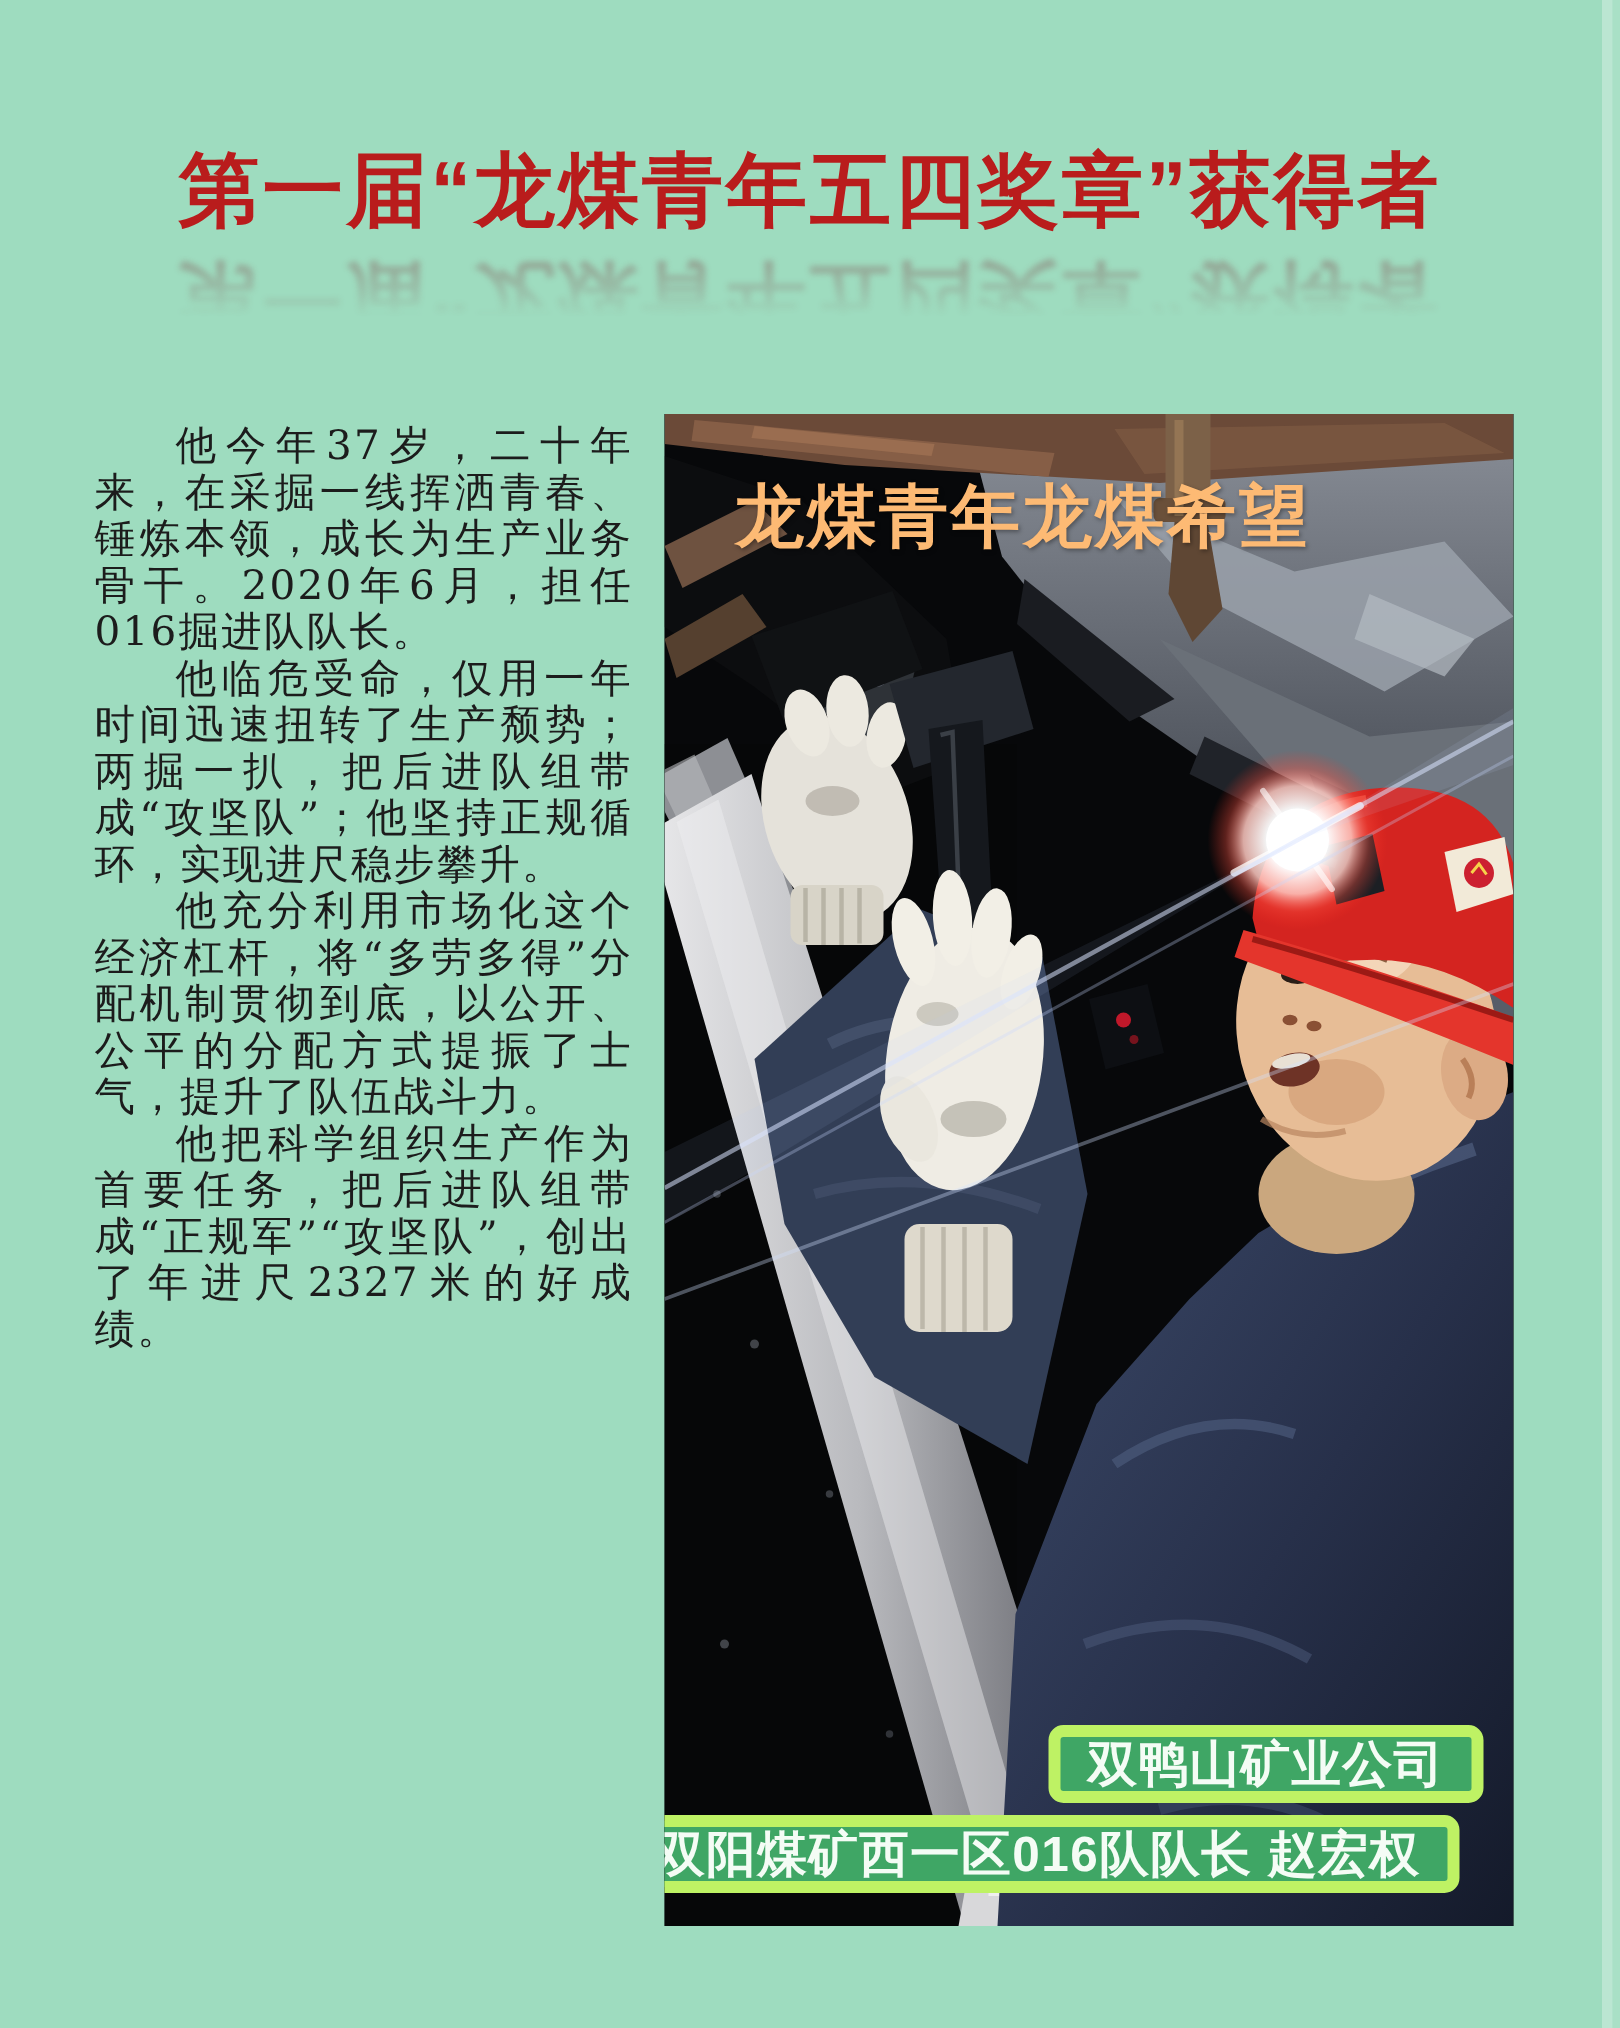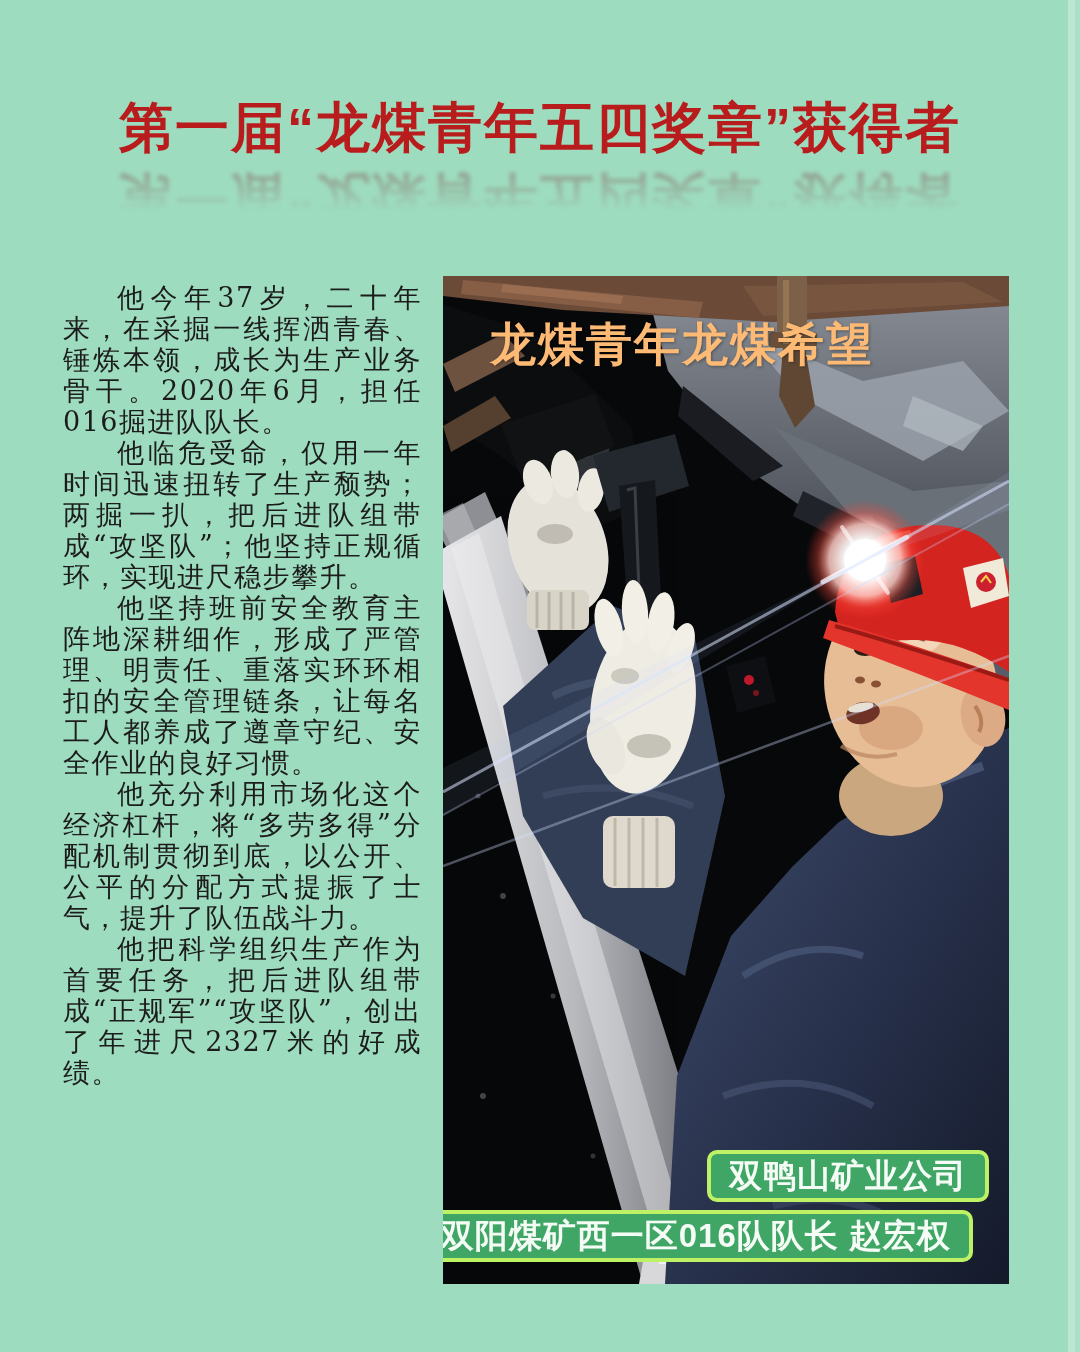--- a/index.html
+++ b/index.html
@@ -46,21 +46,21 @@
   .slogan{
     position:absolute; left:33px; top:42px;
     font-weight:700; font-size:46px; line-height:52px;
     letter-spacing:2px; color:#fdba74;
     text-shadow:1px 1px 3px rgba(0,0,0,.35);
     white-space:nowrap;
     margin-left:14px;
   }
   .badge{
     position:absolute; box-sizing:border-box; height:52px;
-    background:#3fa665; border:4px solid #bef264; border-radius:10px;
+    background:#3fa665; border:8px solid #bef264; border-radius:10px;
     color:#f4fcf5; font-size:33px; font-weight:700; letter-spacing:1px;
     display:inline-flex; align-items:center; justify-content:center;
     padding:0 18px; white-space:nowrap;
   }
   .badge-company{ right:20px; top:874px; }
   .badge-person{ right:36px; top:934px; }
 </style>
 </head>
 <body>
 
@@ -68,21 +68,20 @@
 
   <div class="right-stripe"></div>
   <div class="right-stripe2"></div>
 
   <div class="page-title">第一届“龙煤青年五四奖章”获得者</div>
   <div class="title-reflection">第一届“龙煤青年五四奖章”获得者</div>
 
   <div class="article-column">
     <p>他今年37岁，二十年来，在采掘一线挥洒青春、锤炼本领，成长为生产业务骨干。2020年6月，担任016掘进队队长。</p>
     <p>他临危受命，仅用一年时间迅速扭转了生产颓势；两掘一扒，把后进队组带成“攻坚队”；他坚持正规循环，实现进尺稳步攀升。</p>
-    <p>他坚持班前安全教育主阵地深耕细作，形成了严管理、明责任、重落实环环相扣的安全管理链条，让每名工人都养成了遵章守纪、安全作业的良好习惯。</p>
     <p>他充分利用市场化这个经济杠杆，将“多劳多得”分配机制贯彻到底，以公开、公平的分配方式提振了士气，提升了队伍战斗力。</p>
     <p>他把科学组织生产作为首要任务，把后进队组带成“正规军”“攻坚队”，创出了年进尺2327米的好成绩。</p>
   </div>
 
   <div class="photo">
 
     <svg width="566" height="1008" viewBox="0 0 566 1008">
       <defs>
         <radialGradient id="lampGlow" cx="50%" cy="50%" r="50%">
           <stop offset="0%" stop-color="#ffffff"></stop>

